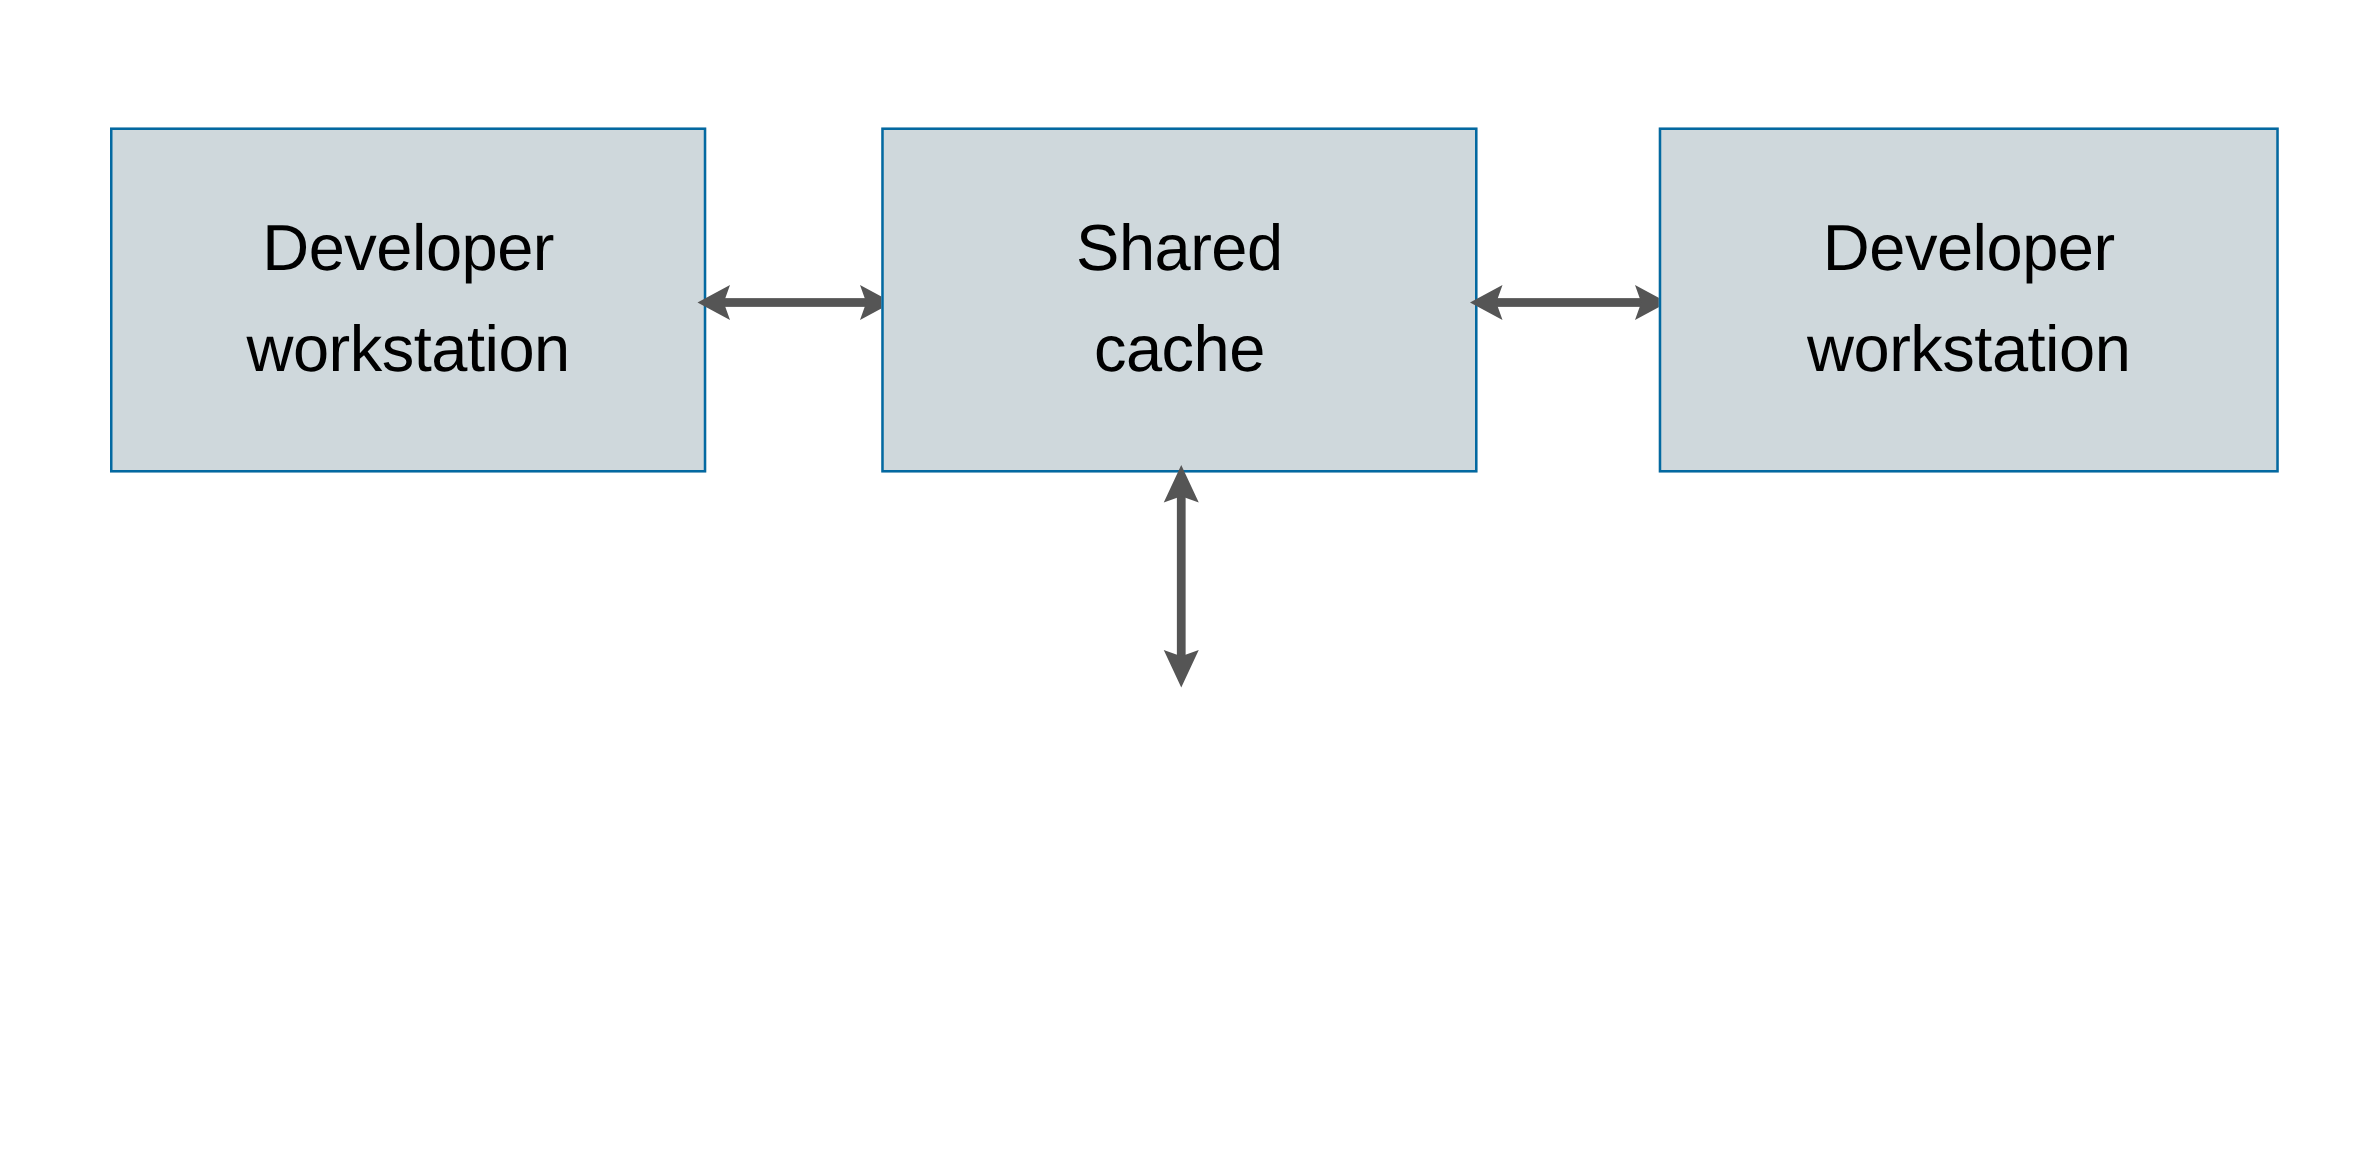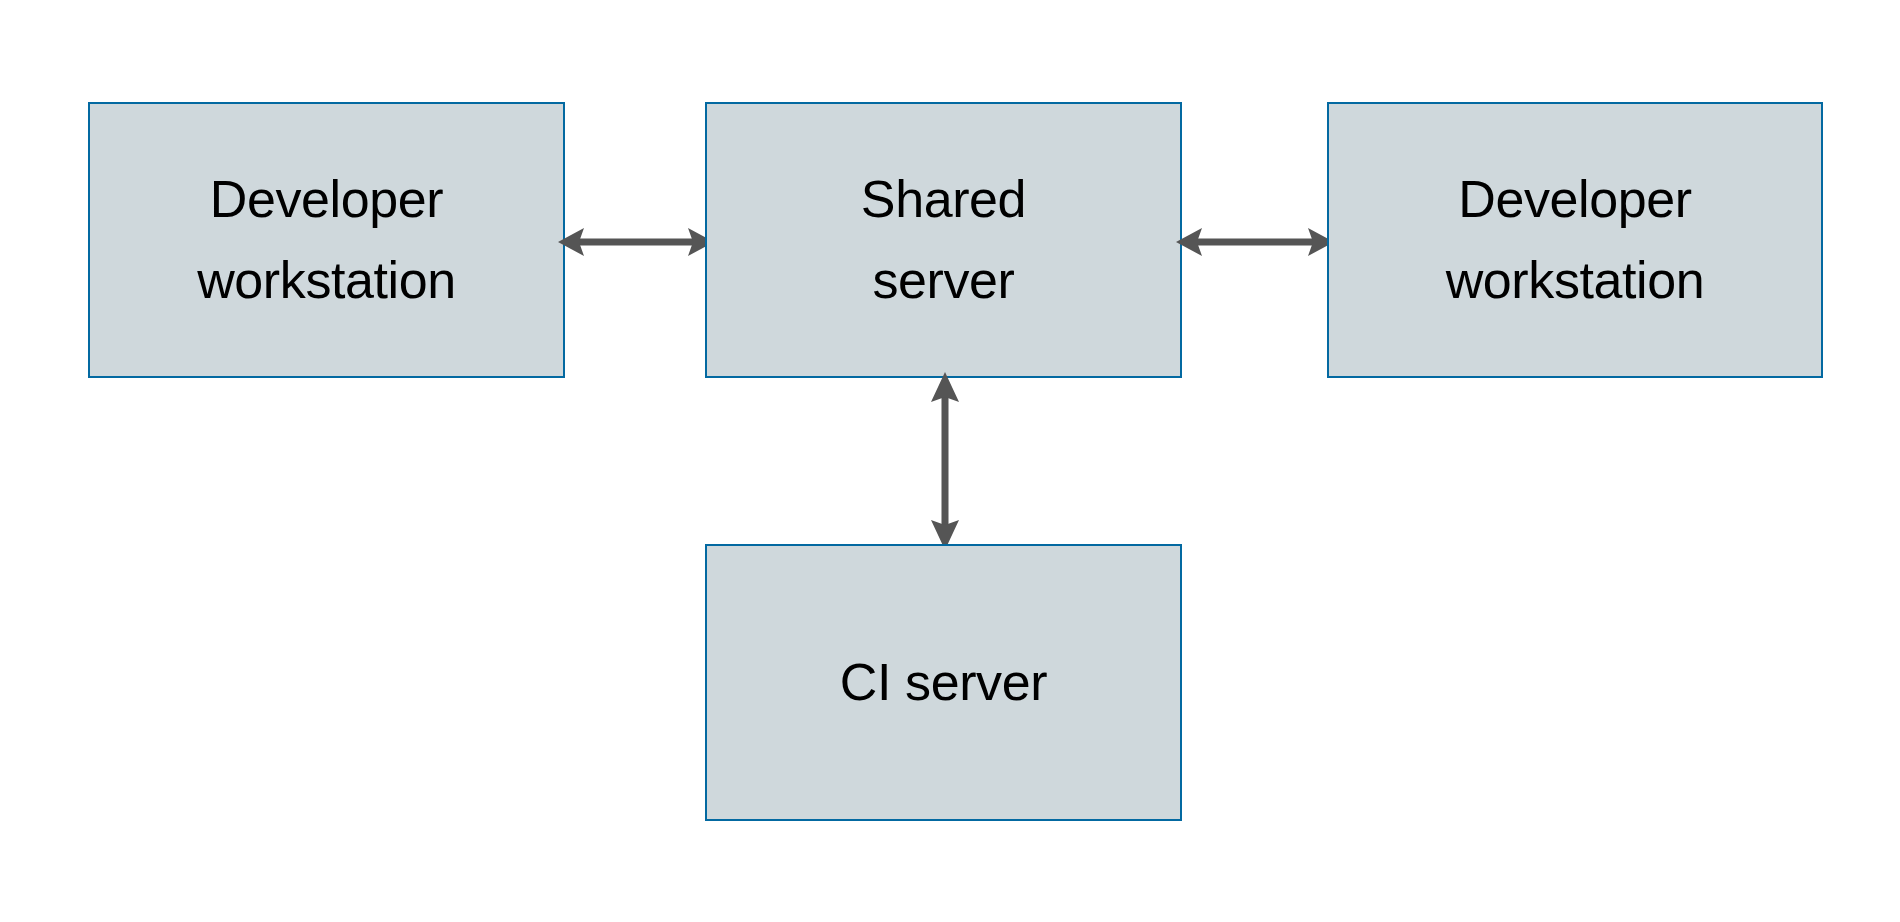--- a/index.html
+++ b/index.html
@@ -68,21 +68,21 @@
   <svg class="edge" id="edge-left-cache" viewBox="0 0 156 60">
     <g class="edge-shape">
       <rect x="18" y="26.5" width="120" height="7"></rect>
       <polygon points="0,30 26,16 21,30 26,44"></polygon>
       <polygon points="156,30 130,16 135,30 130,44"></polygon>
     </g>
   </svg>
 
   <div class="node" id="node-cache">
     <span class="node-label">Shared
-server</span>
+cache</span>
   </div>
 
   <svg class="edge" id="edge-cache-right" viewBox="0 0 158 60">
     <g class="edge-shape">
       <rect x="18" y="26.5" width="122" height="7"></rect>
       <polygon points="0,30 26,16 21,30 26,44"></polygon>
       <polygon points="158,30 132,16 137,30 132,44"></polygon>
     </g>
   </svg>
 
@@ -92,17 +92,14 @@
   </div>
 
   <svg class="edge" id="edge-cache-ci" viewBox="0 0 60 178">
     <g class="edge-shape">
       <rect x="26.5" y="22" width="7" height="134"></rect>
       <polygon points="30,0 16,30 30,25 44,30"></polygon>
       <polygon points="30,178 16,148 30,153 44,148"></polygon>
     </g>
   </svg>
 
-  <div class="node" id="node-ci">
-    <span class="node-label">CI server</span>
-  </div>
 
 </div>
 
 </body></html>

